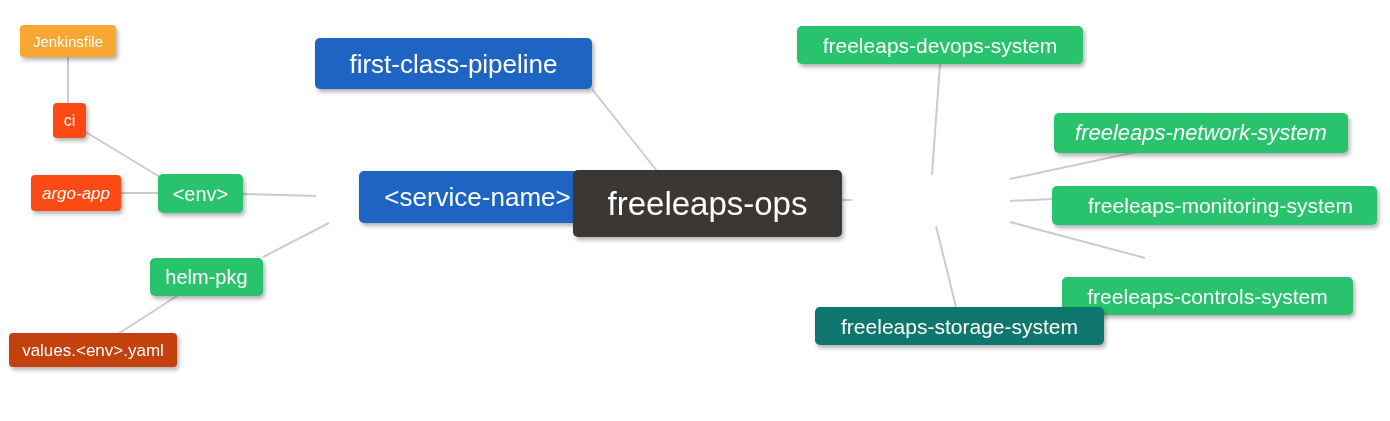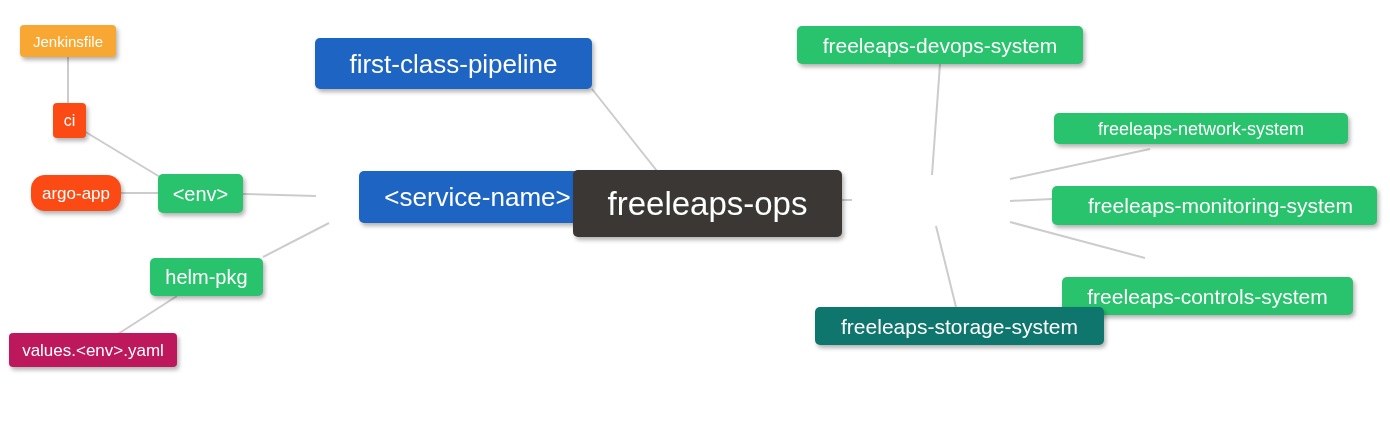--- a/index.html
+++ b/index.html
@@ -35,30 +35,30 @@
     box-shadow: 2px 3px 4px rgba(0,0,0,0.30);
     white-space: nowrap;
     cursor: pointer;
     box-sizing: border-box;
     line-height: 1;
     user-select: none;
   }
   
   .n-jenkinsfile          { left:20px;   top:25px;  width:96px;  height:32px; font-size:15px; border-radius:4px; }
   .n-ci                   { left:53px;   top:103px; width:33px;  height:35px; font-size:16px; border-radius:4px; }
-  .n-argo_app             { left:31px;   top:175px; width:90px;  height:36px; font-size:17px; border-radius:14px; }
+  .n-argo_app             { left:31px;   top:175px; width:90px;  height:36px; font-size:17px; border-radius:4px;font-style:italic; }
   .n-env                  { left:158px;  top:174px; width:85px;  height:39px; font-size:20px; }
   .n-helm_pkg             { left:150px;  top:258px; width:113px; height:38px; font-size:20px; }
   .n-values_env_yaml      { left:9px;    top:333px; width:168px; height:34px; font-size:17px; border-radius:4px; }
   .n-first_class_pipeline { left:315px;  top:38px;  width:277px; height:51px; font-size:26px; }
   .n-service_name         { left:316px;  top:171px; width:237px; height:52px; font-size:26px; }
   .n-freeleaps_ops        { left:573px;  top:170px; width:269px; height:67px; font-size:33px; }
   .n-manifests            { left:852px;  top:175px; width:158px; height:51px; font-size:26px; }
   .n-devops_system        { left:797px;  top:26px;  width:286px; height:38px; font-size:21px; }
-  .n-network_system       { left:1054px; top:113px; width:294px; height:31px; font-size:18px; }
+  .n-network_system       { left:1054px; top:113px; width:294px; height:40px; font-size:22px;font-style:italic; }
   .n-monitoring_system    { left:1052px; top:186px; width:325px; height:39px; font-size:21px; }
   .n-controls_system      { left:1062px; top:258px; width:291px; height:38px; font-size:21px;margin-top:19px; }
   .n-storage_system       { left:815px;  top:307px; width:289px; height:38px; font-size:21px; }
 </style>
 </head>
 <body style="background: rgb(255, 255, 255);">
 
 <div class="canvas">
 
   <svg class="edges" width="1390" height="421" viewBox="0 0 1390 421" xmlns="http://www.w3.org/2000/svg">
@@ -76,21 +76,21 @@
     <line x1="1010" y1="201" x2="1052" y2="199" stroke="#cccccc" stroke-width="2"></line>
     <line x1="1010" y1="222" x2="1145" y2="258" stroke="#cccccc" stroke-width="2"></line>
     <line x1="936" y1="226" x2="956" y2="307" stroke="#cccccc" stroke-width="2"></line>
   </svg>
 
   <div class="node n-jenkinsfile" style="background: rgb(248, 168, 50); color: rgb(255, 255, 255);">Jenkinsfile</div>
   <div class="node n-ci" style="background: rgb(251, 74, 20); color: rgb(255, 255, 255);">ci</div>
   <div class="node n-argo_app" style="background: rgb(251, 74, 20); color: rgb(255, 255, 255);">argo-app</div>
   <div class="node n-env" style="background: rgb(40, 195, 108); color: rgb(255, 255, 255);">&lt;env&gt;</div>
   <div class="node n-helm_pkg" style="background: rgb(40, 195, 108); color: rgb(255, 255, 255);">helm-pkg</div>
-  <div class="node n-values_env_yaml" style="background: #be185d; color: rgb(255, 255, 255);">values.&lt;env&gt;.yaml</div>
+  <div class="node n-values_env_yaml" style="background: #c2410c; color: rgb(255, 255, 255);">values.&lt;env&gt;.yaml</div>
   <div class="node n-first_class_pipeline" style="background: rgb(30, 100, 194); color: rgb(255, 255, 255);">first-class-pipeline</div>
   <div class="node n-service_name" style="background: rgb(30, 100, 194); color: rgb(255, 255, 255); margin-left: 43px;">&lt;service-name&gt;</div>
   <div class="node n-freeleaps_ops" style="background: rgb(59, 55, 52); color: rgb(255, 255, 255);">freeleaps-ops</div>
   <div class="node n-devops_system" style="background: rgb(40, 195, 108); color: rgb(255, 255, 255);">freeleaps-devops-system</div>
   <div class="node n-network_system" style="background: rgb(40, 195, 108); color: rgb(255, 255, 255);">freeleaps-network-system</div>
   <div class="node n-monitoring_system" style="background: rgb(40, 195, 108); color: rgb(255, 255, 255); padding-left: 12px;">freeleaps-monitoring-system</div>
   <div class="node n-controls_system" style="background: rgb(40, 195, 108); color: rgb(255, 255, 255);">freeleaps-controls-system</div>
   <div class="node n-storage_system" style="background: #0f766e; color: rgb(255, 255, 255);">freeleaps-storage-system</div>
 
 </div>

